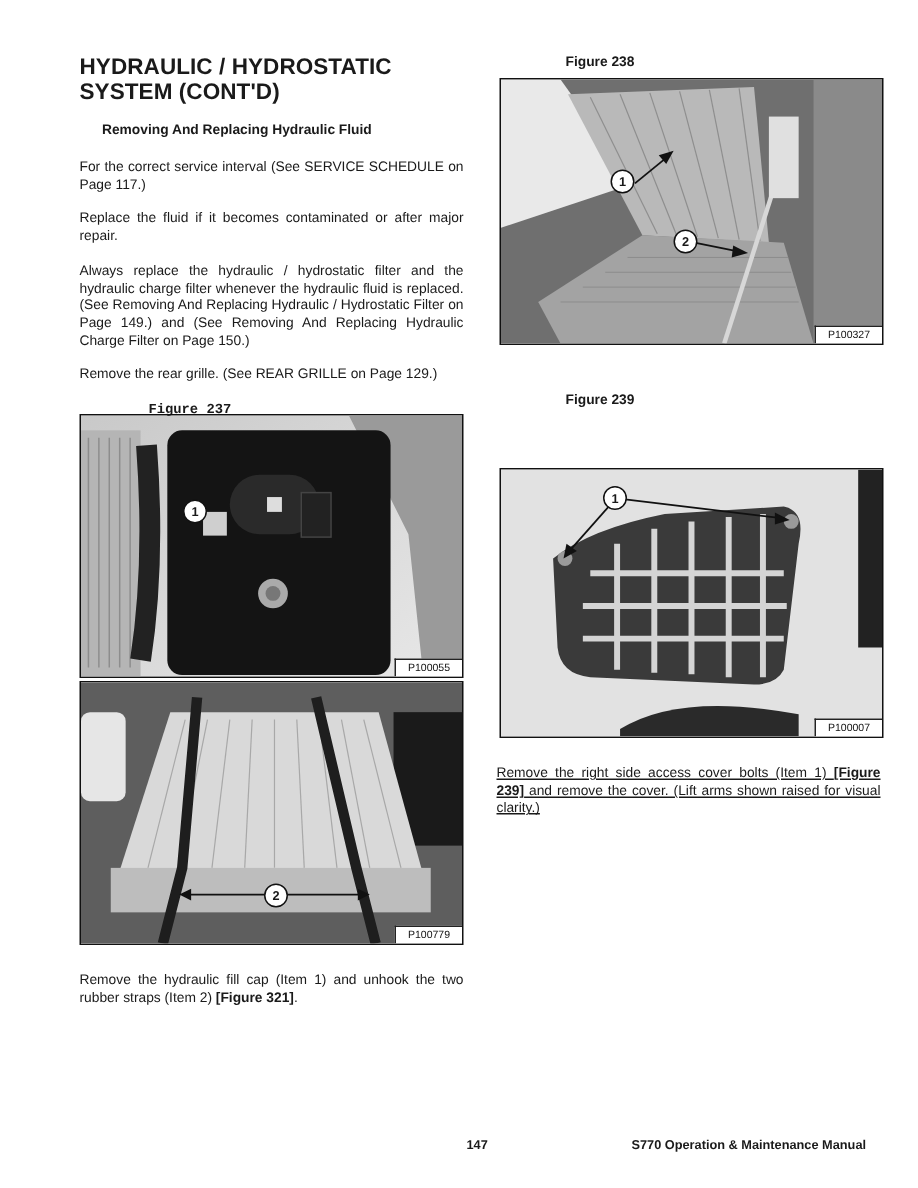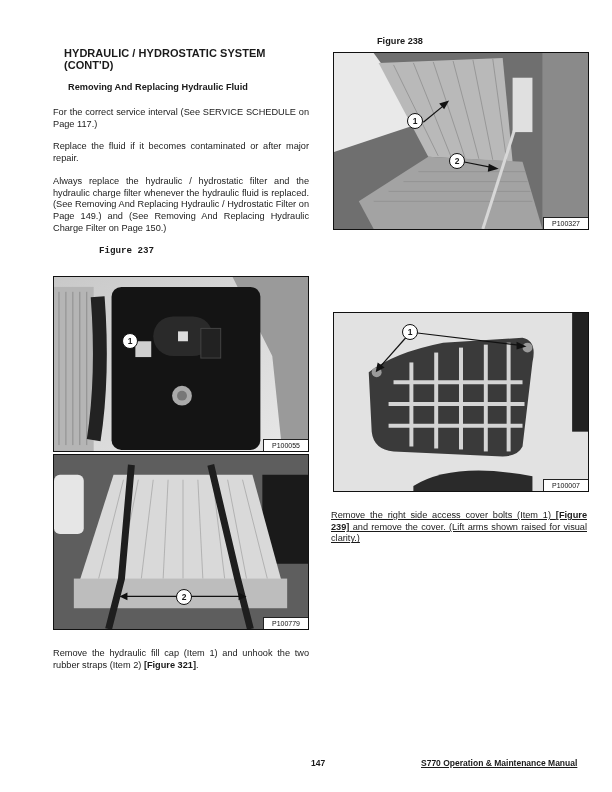--- a/index.html
+++ b/index.html
@@ -1,21 +1,21 @@
 <!DOCTYPE html>
 <html><head>
 <meta charset="utf-8">
 <style>
   html, body { margin: 0; padding: 0; background: #ffffff; }
   body { width: 612px; height: 792px; position: relative; overflow: hidden;
          font-family: "Liberation Sans", sans-serif; color: #1a1a1a; }
   .col { position: absolute; width: 256px; }
   .col-left { left: 53px; }
   .col-right { left: 331px; }
-  .h1 { font-weight: bold; font-size: 11px; letter-spacing: 0.05px; margin: 11px; }
+  .h1 { font-weight: bold; font-size: 15px; letter-spacing: 0.05px; margin: 0; }
   .h2 { font-weight: bold; font-size: 9.2px; margin: 15px; }
   p { font-size: 9.2px; line-height: 11.7px; margin: 0; text-align: justify; }
   .fig-label { font-weight: bold; font-size: 9.2px; margin: 0; padding-left: 46px; }
   .photo { position: absolute; border: 1.5px solid #111; overflow: hidden; box-sizing: border-box; }
   .photo svg { display: block; width: 100%; height: 100%; }
   .pcode { position: absolute; right: 0; bottom: 0; background: #fff; border-left: 1px solid #222; border-top: 1px solid #222;
            font-size: 7px; padding: 2px 8px 2px 8px; color: #111; }
   .callout { position: absolute; width: 14px; height: 14px; border-radius: 50%; background: #fff; border: 1.2px solid #111;
              font-size: 8.5px; font-weight: bold; text-align: center; line-height: 14px; box-sizing: content-box; }
   .footer { position: absolute; top: 758px; font-size: 8.5px; font-weight: bold; }
@@ -23,20 +23,21 @@
 </style>
 </head>
 <body>
 
 <div class="col col-left" style="top:36px;">
   <div class="h1">HYDRAULIC / HYDROSTATIC SYSTEM (CONT'D)</div>
   <div class="h2" style="margin-top:11px;">Removing And Replacing Hydraulic Fluid</div>
   <p style="">For the correct service interval (See SERVICE SCHEDULE on Page 117.)</p>
   <p style="margin-top:11px;">Replace the fluid if it becomes contaminated or after major repair.</p>
   <p style="margin-top:11px;">Always replace the hydraulic / hydrostatic filter and the hydraulic charge filter whenever the hydraulic fluid is replaced. (See Removing And Replacing Hydraulic / Hydrostatic Filter on Page 149.) and (See Removing And Replacing Hydraulic Charge Filter on Page 150.)</p>
+  <p style="margin-top:11px;">Remove the rear grille. (See REAR GRILLE on Page 129.)</p>
   <div class="fig-label" style="margin-top:11px;font-family:Liberation Mono, monospace;">Figure 237</div>
 </div>
 
 <div class="photo" style="left:53px; top:276px; width:256px; height:176px;">
   <svg viewBox="0 0 256 176" preserveAspectRatio="none">
     <defs>
       <linearGradient id="g237a" x1="0" y1="0" x2="1" y2="1">
         <stop offset="0" stop-color="#c9c9c9"></stop>
           <stop offset="1" stop-color="#e8e8e8"></stop>
       </linearGradient>
@@ -127,20 +128,21 @@
     <polygon points="116,48 106,51 111,57" fill="#111"></polygon>
     <line x1="130" y1="110" x2="160" y2="116" stroke="#111" stroke-width="1.2"></line>
     <polygon points="166,117 156,112 155,120" fill="#111"></polygon>
   </svg>
   <div class="callout" style="left:73px; top:60px;">1</div>
   <div class="callout" style="left:115px; top:100px;">2</div>
   <div class="pcode">P100327</div>
 </div>
 
 <div class="col col-right" style="top:248px;">
+  <div class="fig-label" style="margin-top:13px;">Figure 239</div>
 </div>
 
 <div class="photo" style="left:333px; top:312px; width:256px; height:180px;">
   <svg viewBox="0 0 256 180" preserveAspectRatio="none">
     <rect width="256" height="180" fill="#e2e2e2"></rect>
     <rect x="240" y="0" width="16" height="120" fill="#222"></rect>
     <path d="M35,60 Q60,40 110,30 L190,25 Q205,28 200,50 L190,135 Q185,145 170,145 L60,140 Q40,138 38,120 Z" fill="#3a3a3a"></path>
     <g stroke="#d4d4d4" stroke-width="4">
       <line x1="60" y1="70" x2="190" y2="70"></line>
         <line x1="55" y1="92" x2="192" y2="92"></line>
@@ -161,13 +163,13 @@
   </svg>
   <div class="callout" style="left:68px; top:11px;">1</div>
   <div class="pcode">P100007</div>
 </div>
 
 <div class="col col-right" style="top:510px;text-decoration:underline;">
   <p><span>Remove the right side access cover bolts (Item 1) </span><b class="ref">[Figure 239]</b><span> and remove the cover. (Lift arms shown raised for visual clarity.)</span></p>
 </div>
 
 <div class="footer" style="left:311px;">147</div>
-<div class="footer" style="left:421px;text-decoration:underline;">S770 Operation &amp; Maintenance Manual</div>
+<div class="footer" style="left:421px;">S770 Operation &amp; Maintenance Manual</div>
 
 </body></html>

